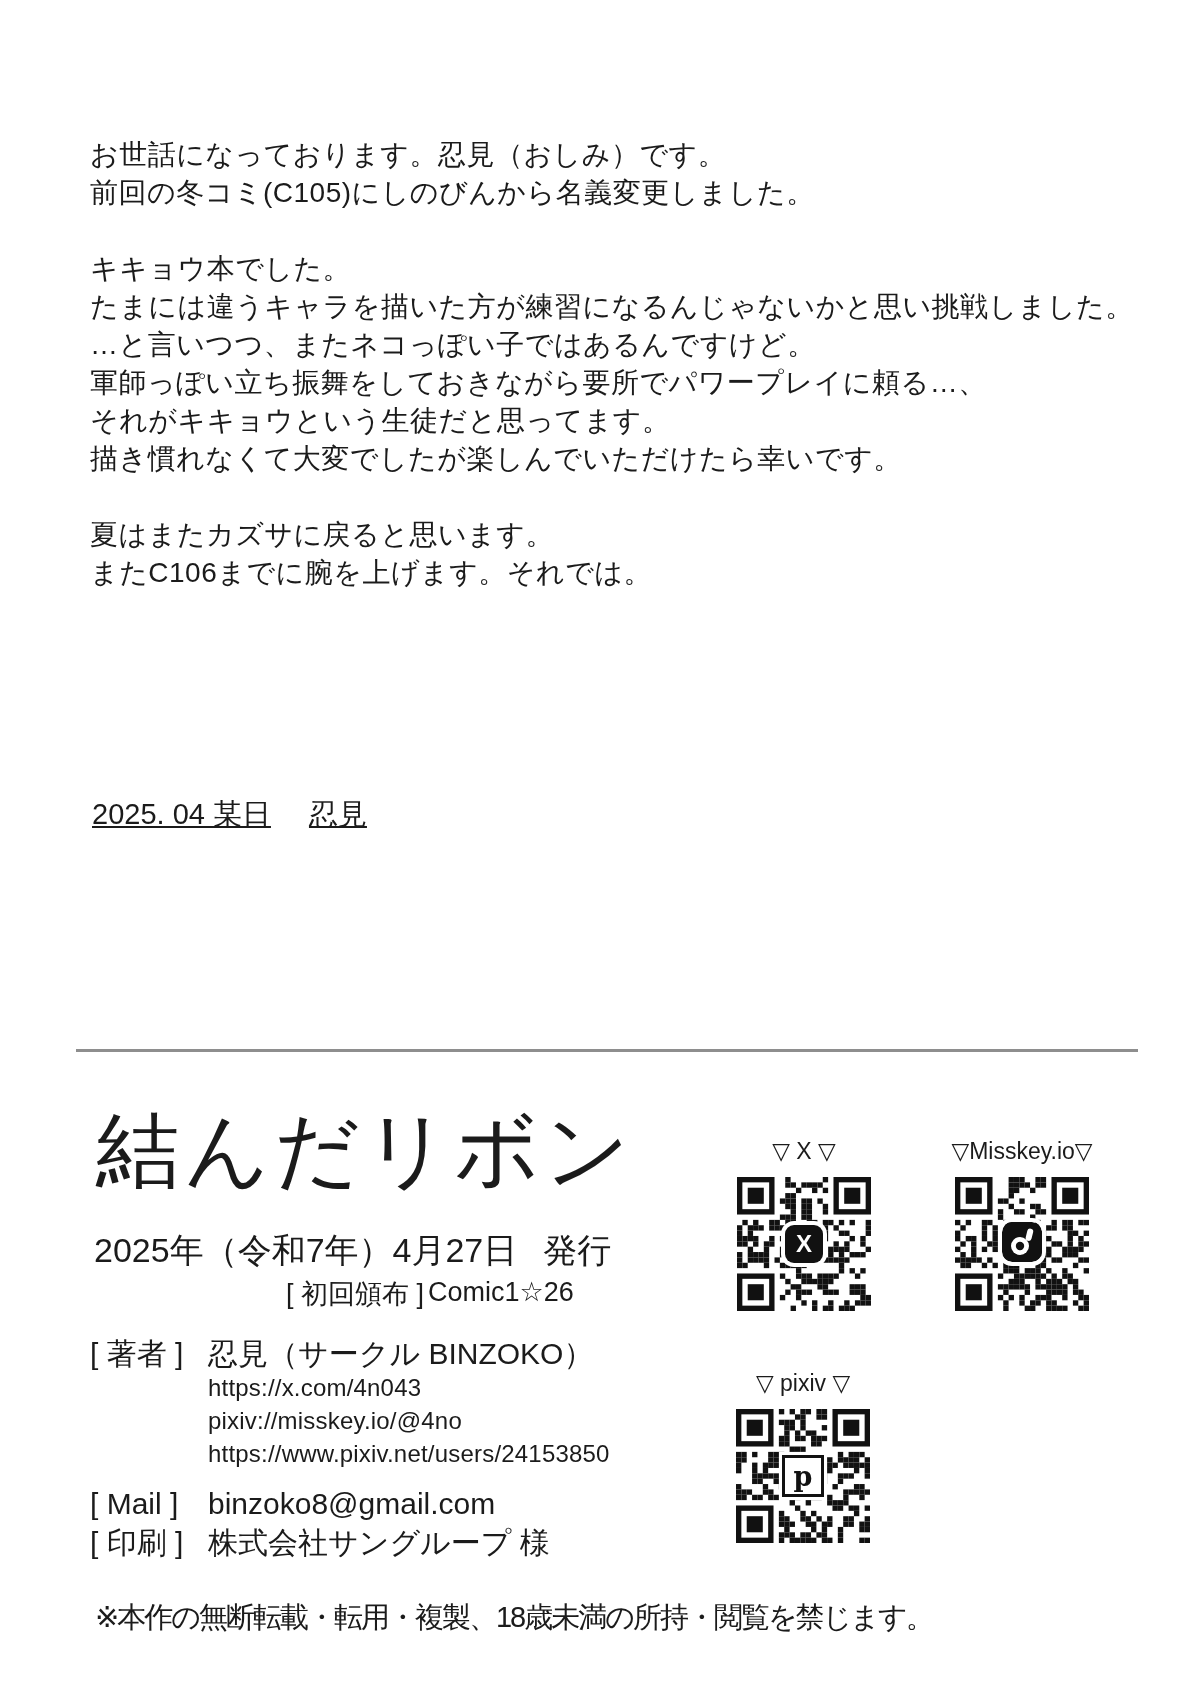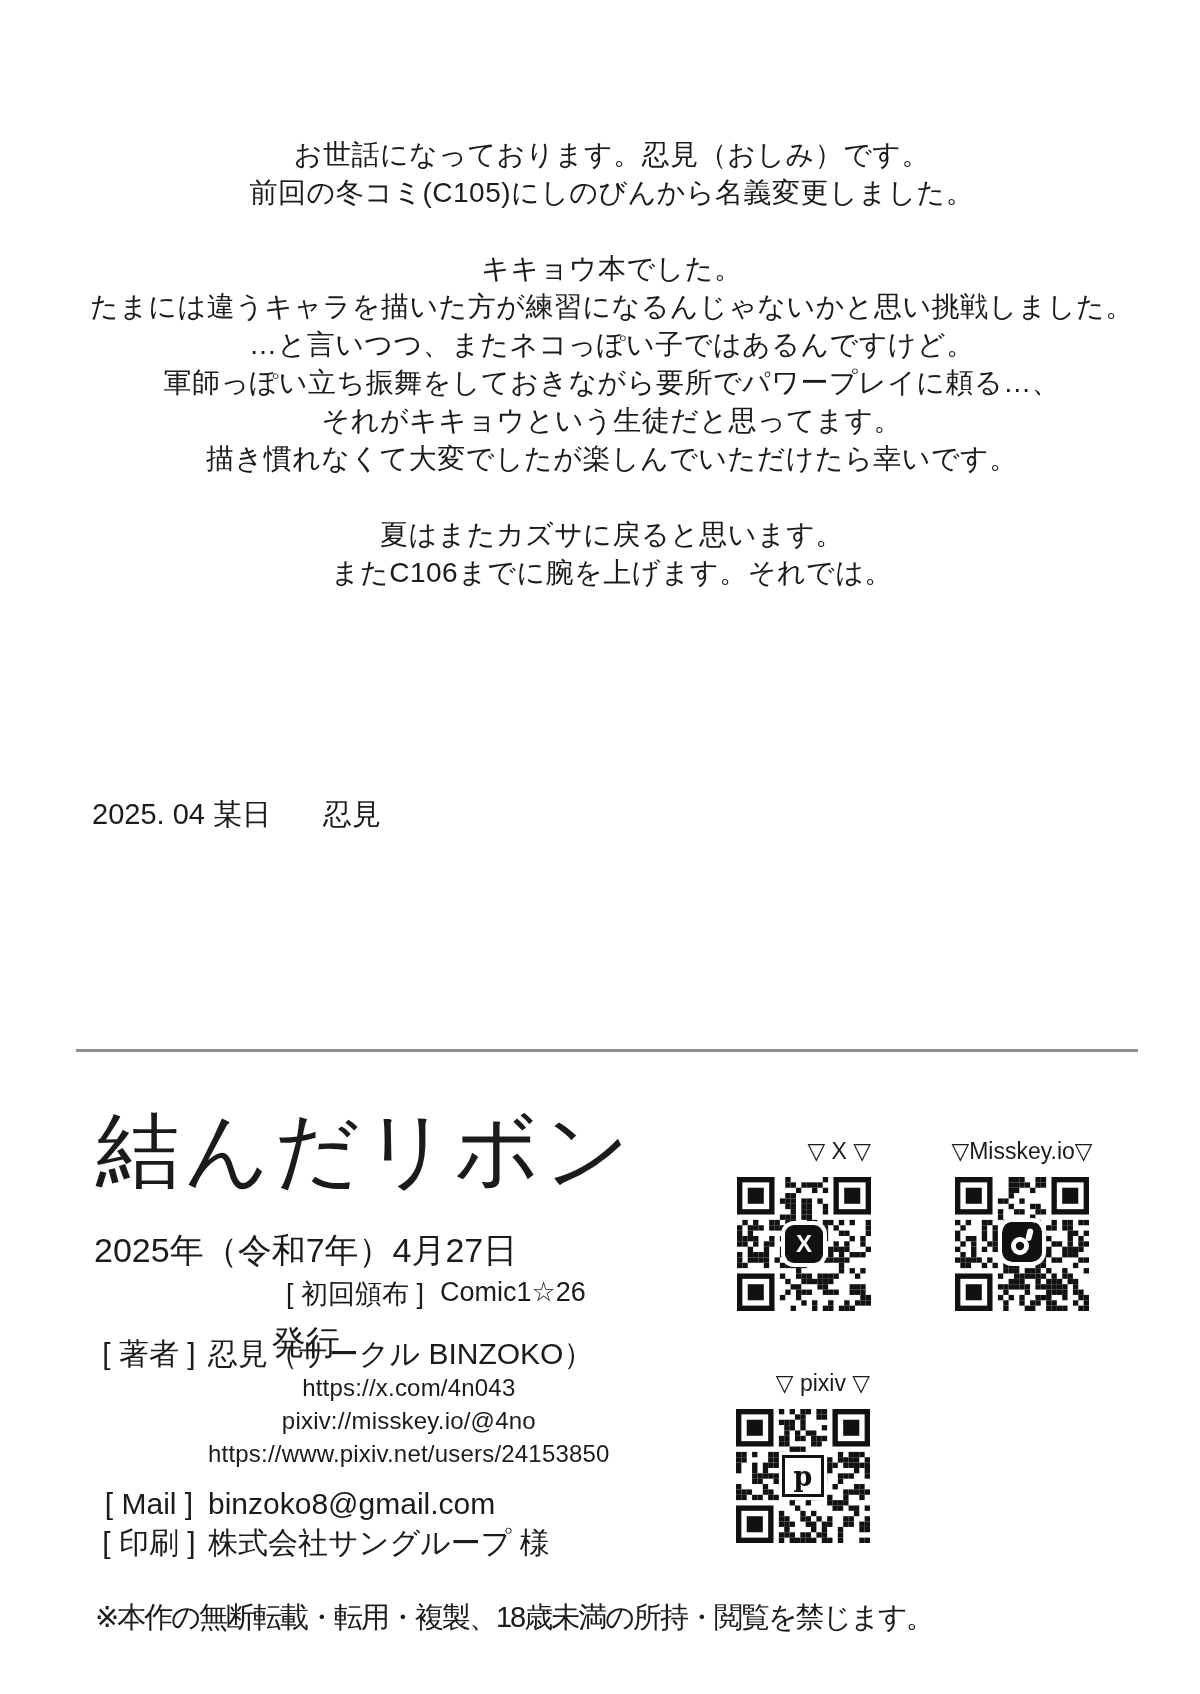--- a/index.html
+++ b/index.html
@@ -1,29 +1,29 @@
 <!DOCTYPE html>
 <html><head>
 <meta charset="utf-8">
 <style>
   html,body{margin:0;padding:0;background:#fff;}
   .page{
     position:relative;width:1200px;height:1694px;background:#ffffff;
-    font-family:"Liberation Sans","DejaVu Sans",sans-serif;color:#1b1b1b;overflow:hidden;text-align:center;
+    font-family:"Liberation Sans","DejaVu Sans",sans-serif;color:#1b1b1b;overflow:hidden;
   }
   
   .afterword{position:absolute;left:90px;top:136px;font-size:28px;line-height:38px;letter-spacing:0.5px;}
   .para{margin:0 0 38px 0;}
   .line{display:block;white-space:pre;}
-  .datesig{position:absolute;left:92px;top:795px;font-size:29px;display:flex;gap:52px;}
+  .datesig{position:absolute;left:92px;top:795px;font-size:29px;display:flex;gap:38px;text-decoration:underline;}
   
   .rule{position:absolute;left:76px;top:1049px;width:1062px;height:3px;background:#8e8e8e;}
   .title{position:absolute;left:96px;top:1094px;font-size:84px;letter-spacing:4px;font-weight:500;white-space:nowrap;}
-  .pubdate{position:absolute;left:94px;top:1228px;font-size:34px;display:flex;gap:46px;font-weight:500;flex-direction:column;}
-  .dist{position:absolute;left:286px;top:1276px;font-size:27px;display:flex;gap:16px;}
+  .pubdate{position:absolute;left:94px;top:1228px;font-size:34px;display:flex;gap:26px;font-weight:500;}
+  .dist{position:absolute;left:286px;top:1276px;font-size:27px;display:flex;gap:4px;}
   .crow{position:absolute;left:90px;display:flex;font-size:30px;}
   .crow .lbl{width:118px;flex:0 0 118px;}
   .crow.author{top:1334px;}
   .links{position:absolute;left:208px;top:1371px;font-size:24px;line-height:33px;}
   .links .line{letter-spacing:0.2px;}
   .crow.mail{top:1487px;}
   .crow.print{top:1523px;}
   .notice{position:absolute;left:95px;top:1598px;font-size:29px;letter-spacing:-2px;font-weight:500;white-space:nowrap;}
   
   .qr-group{position:absolute;width:134px;}

